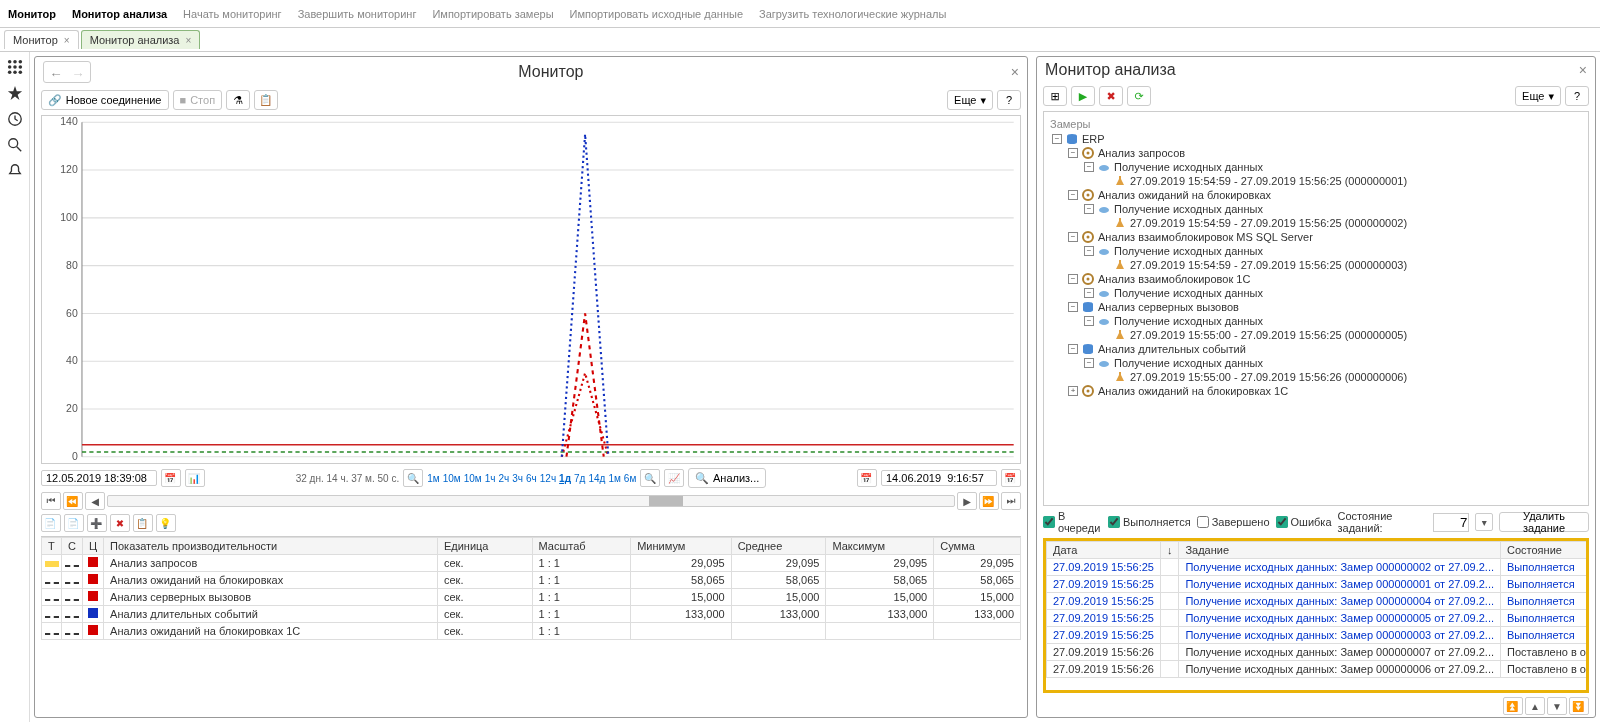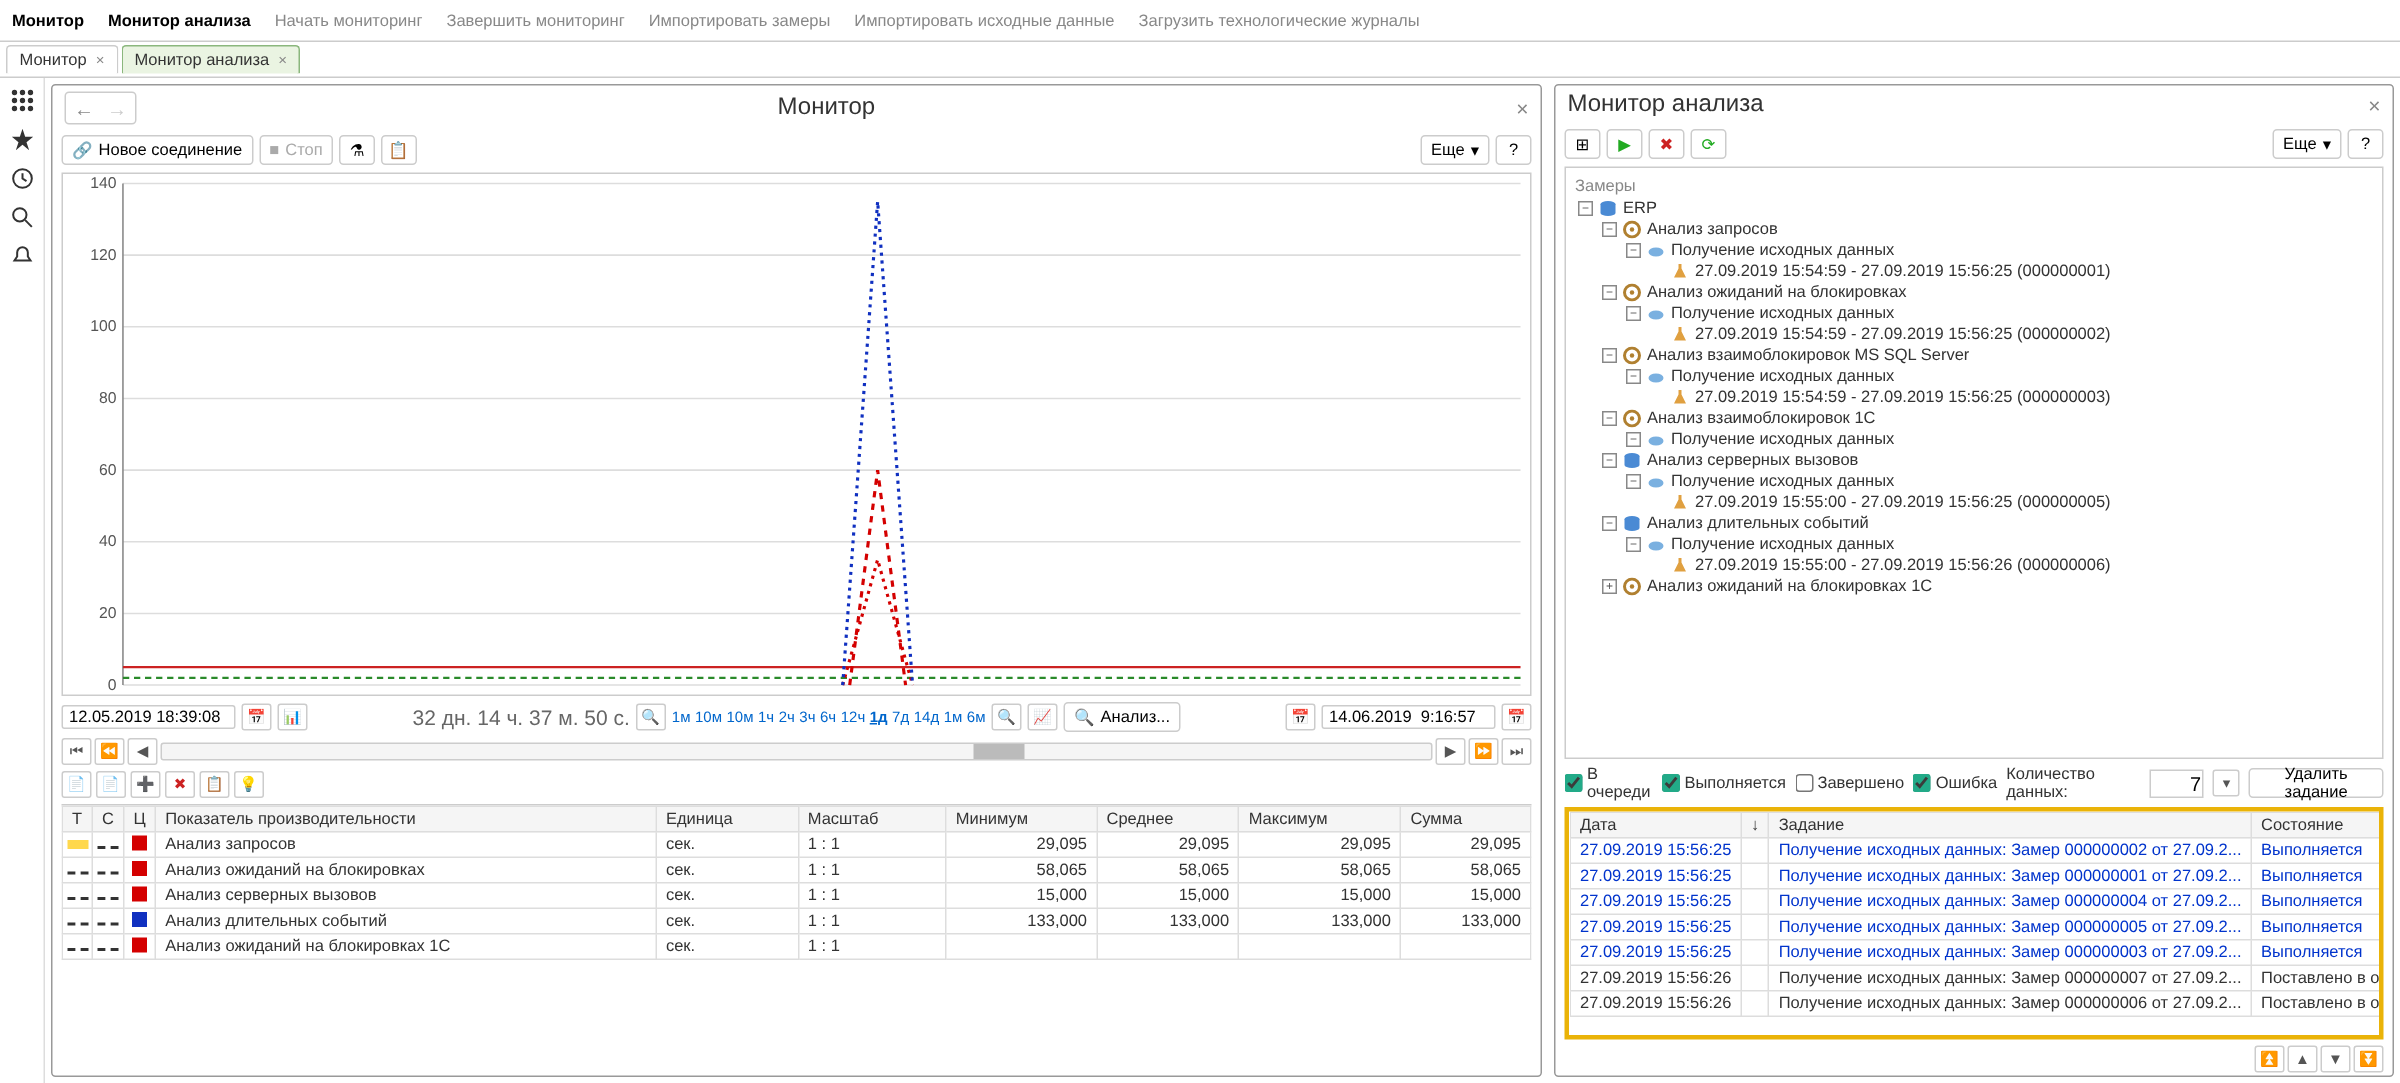--- a/index.html
+++ b/index.html
@@ -36,21 +36,21 @@
 
 .chart-area { flex: 0 0 330px; border: 1px solid #ccc; margin: 2px 6px; position: relative; background: #fff; }
 .chart-svg { width: 100%; height: 100%; }
 
 .axis-row { display:flex; align-items:center; padding:2px 6px; gap:4px; }
 .date-input { border:1px solid #ccc; border-radius:2px; padding:1px 4px; width:116px; font-size:11px; }
 .mini-btn { border:1px solid #ccc; border-radius:2px; width:20px; height:18px; background:#fff; cursor:pointer; display:flex; align-items:center; justify-content:center; font-size:10px; color:#555;}
 .zoom-links { display:flex; gap:3px; align-items:center; }
 .zoom-links a { color:#0066cc; font-size:10px; cursor:pointer; }
 .zoom-links a.active { font-weight:bold; text-decoration:underline; }
-.range-label { color:#666; font-size:14px; }
+.range-label { color:#666; font-size:10px; }
 
 .nav-row { display:flex; align-items:center; padding:2px 6px; gap:2px; }
 .slider-track { flex:1; height:12px; border:1px solid #ccc; border-radius:2px; position:relative; background:#f5f5f5;}
 .slider-thumb { position:absolute; left:64%; width:4%; height:100%; background:#bbb; }
 
 .indicators-head { padding:2px 8px; }
 .indicators-head a { color:#1a8f1a; text-decoration:underline; cursor:pointer; font-size:11px; }
 .ind-toolbar { display:flex; gap:3px; padding:2px 6px; }
 
 .ind-table { border-top: 1px solid #ccc; margin: 2px 6px; overflow: auto; flex:1; }
@@ -554,21 +554,21 @@
             <span>Выполняется</span>
           </label>
         <label class="chk">
             <input type="checkbox" style="">
             <span>Завершено</span>
           </label>
         <label class="chk">
             <input type="checkbox" checked="" style="">
             <span>Ошибка</span>
           </label>
-        <span>Количество данных:</span>
+        <span>Состояние заданий:</span>
         <input class="numfld" value="7" style="">
         <button class="mini-btn">▾</button>
         <button class="btn">Удалить задание</button>
       </div>
 
       <div class="jobs-table">
         <table id="jobs-table">
             <tbody>
               <tr>
                 <th>Дата</th>

